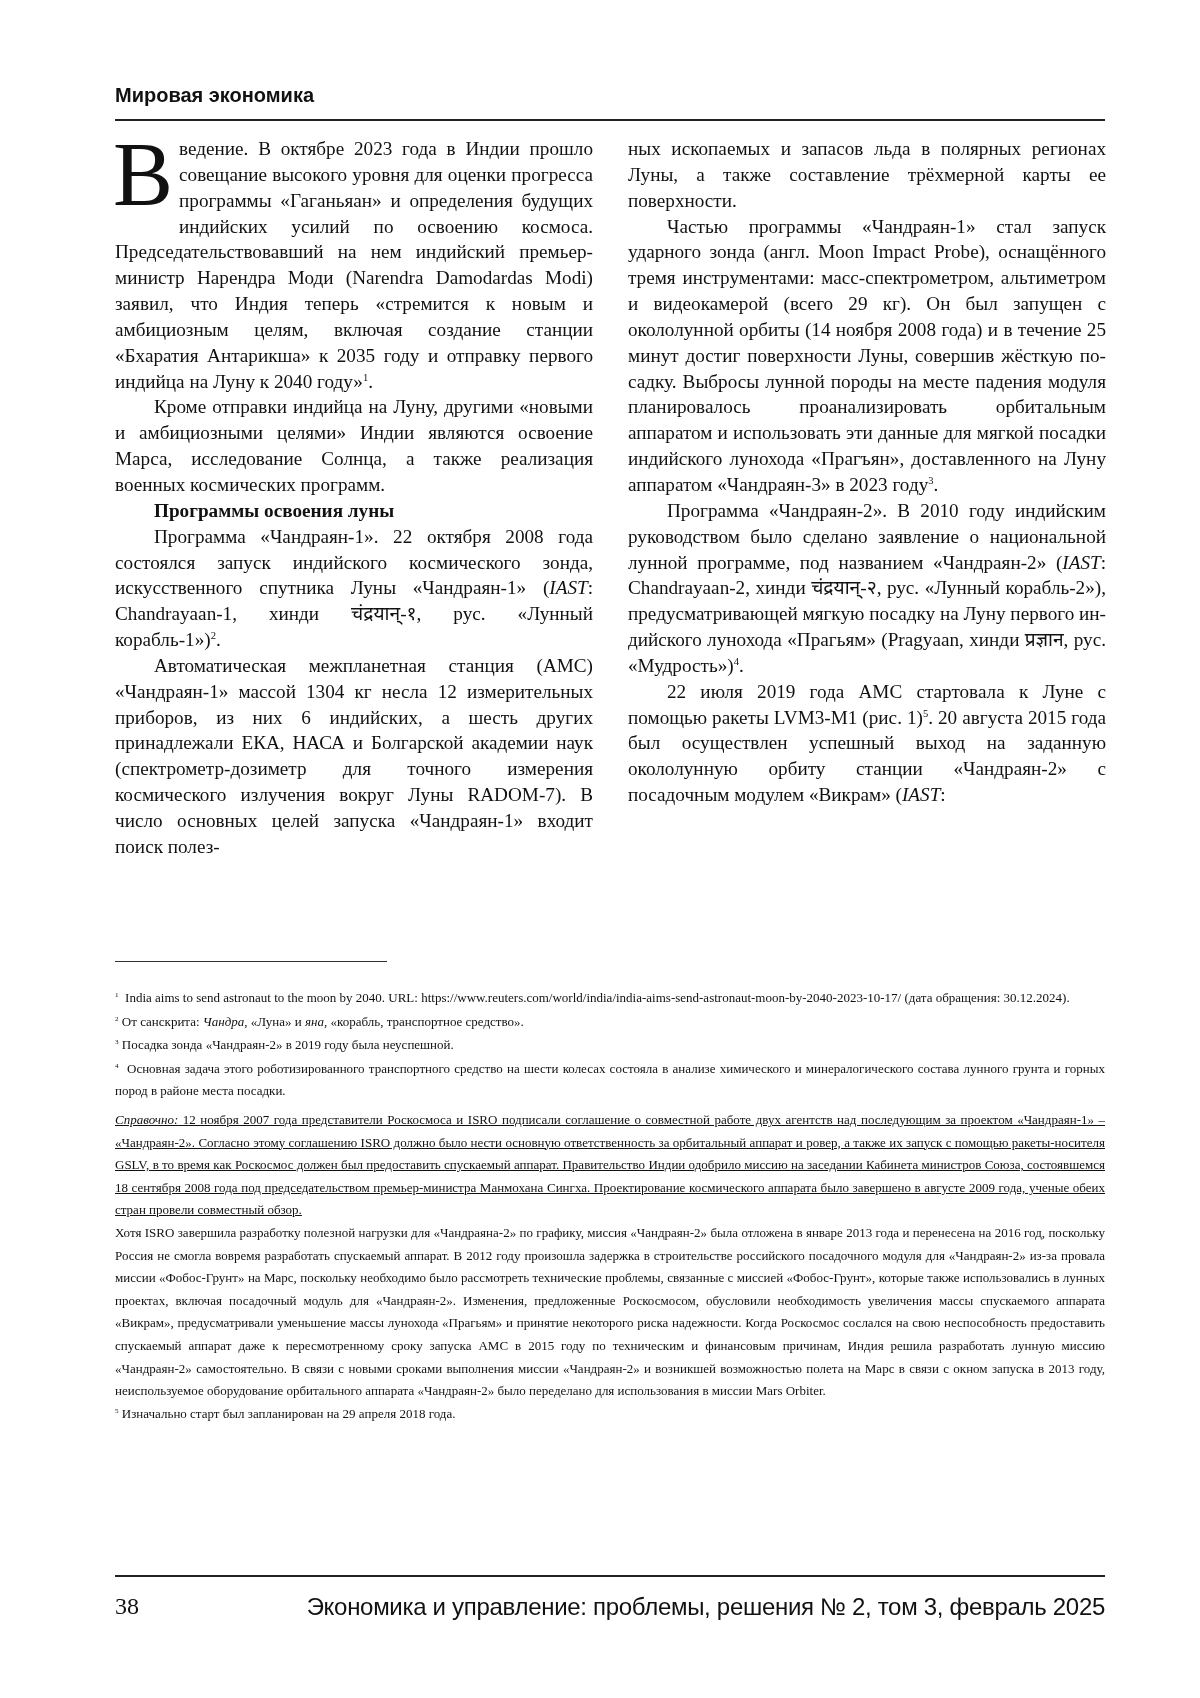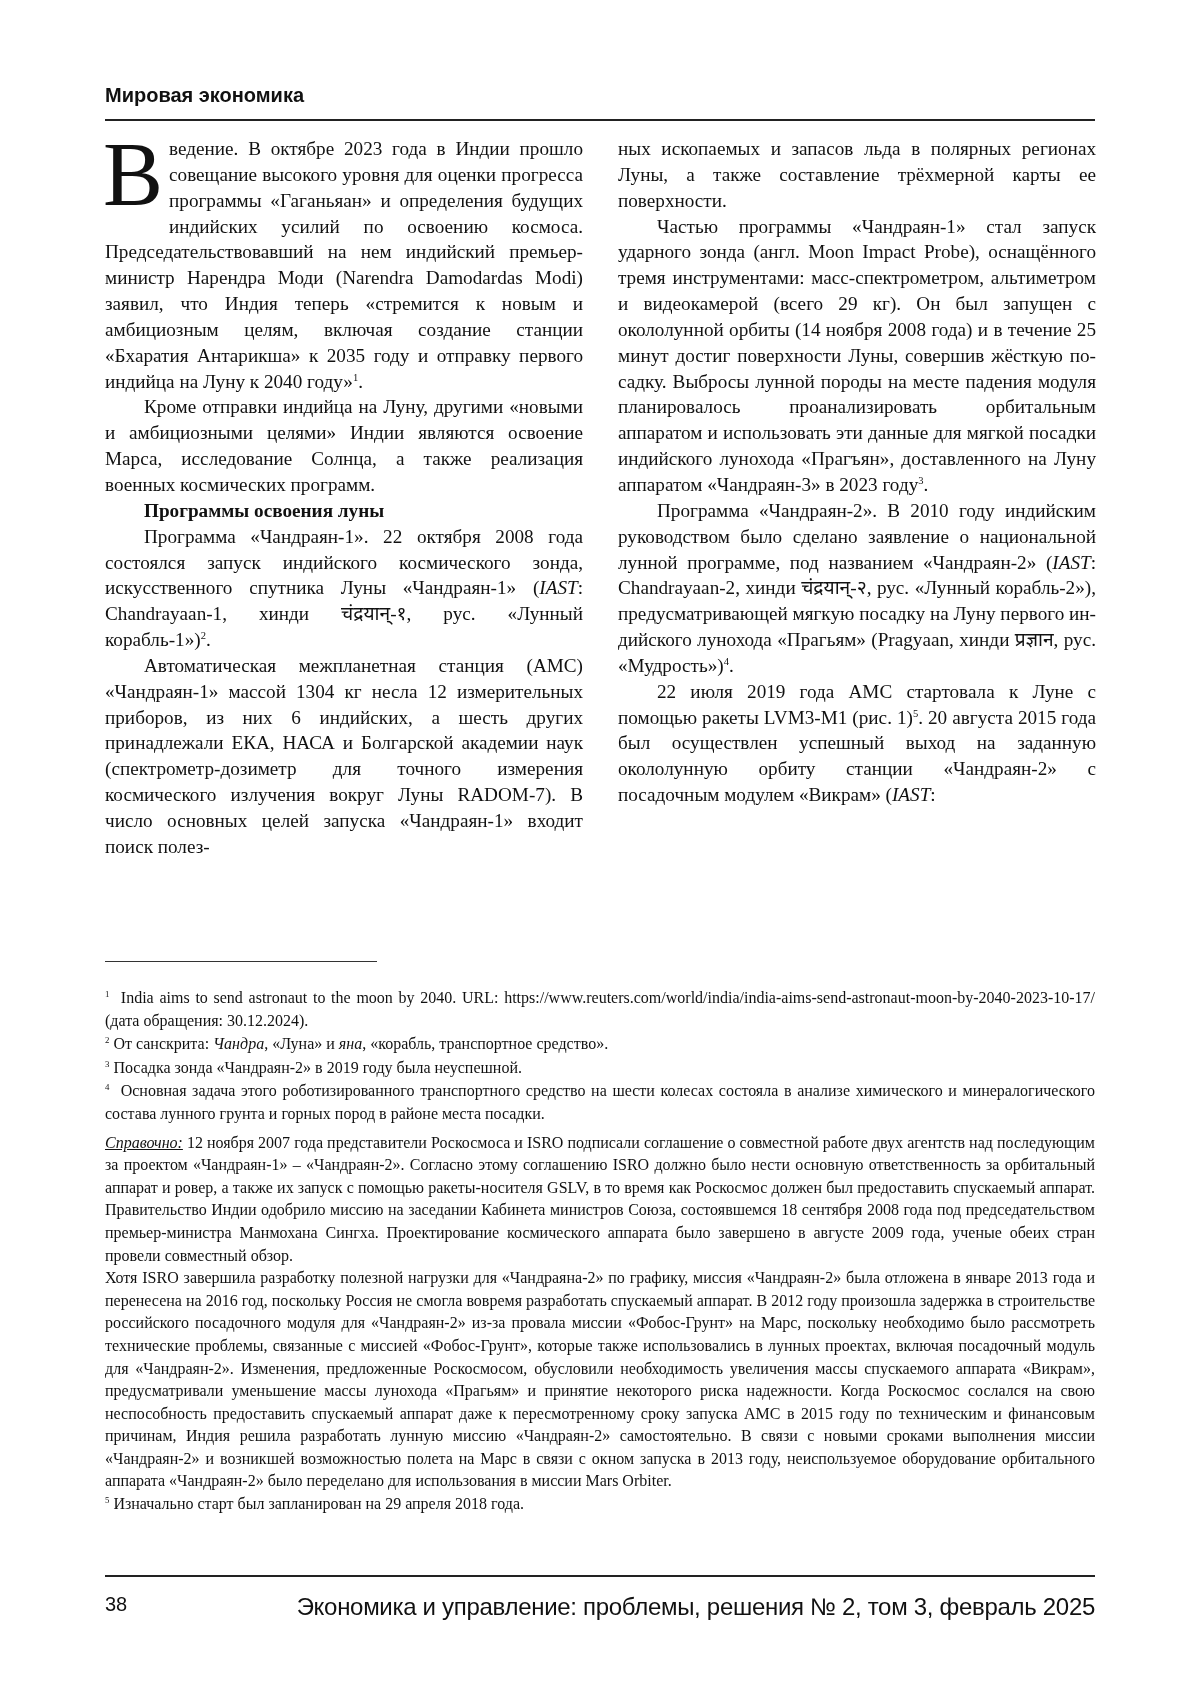--- a/index.html
+++ b/index.html
@@ -1,17 +1,17 @@
 <!DOCTYPE html>
 <html><head>
 <meta charset="utf-8">
 <style>
   html, body { margin: 0; padding: 0; background: #ffffff; }
   body { width: 1200px; height: 1698px; position: relative; overflow: hidden; color: #111; }
-  .page { position: absolute; left: 105px; top: 0; width: 990px; height: 1646px; }
+  .page { position: absolute; left: 115px; top: 0; width: 990px; height: 1646px; }
 
   .running-head {
     position: absolute; left: 0; top: 84px;
     font-family: "Liberation Sans", sans-serif; font-weight: bold; font-size: 20px;
     color: #111;
   }
   .head-rule { position: absolute; left: 0; top: 119px; width: 990px; height: 0; border-top: 2px solid #222; }
 
   .columns { position: absolute; top: 136px; left: 0; width: 990px; height: 815px; }
   .col { position: absolute; top: 0; width: 478px; font-family: "Liberation Serif", serif; font-size: 19.2px; line-height: 25.85px; text-align: justify; }
@@ -21,29 +21,29 @@
   .col p.indent { text-indent: 39px; }
   .col .subhead { font-weight: bold; text-indent: 39px; }
   .dropcap {
     float: left; font-family: "Liberation Serif", serif; font-size: 90px; line-height: 70px;
     margin: 4px 6px 0 -2px; height: 74px;
   }
   b { font-weight: normal; }
   sup { font-size: 0.55em; line-height: 0; vertical-align: 0.7em; }
 
   .fn-rule { position: absolute; left: 0; top: 961px; width: 272px; border-top: 1px solid #333; }
-  .footnotes { position: absolute; left: 0; top: 987px; width: 990px; font-family: "Liberation Serif", serif; font-size: 16px; line-height: 22.6px; text-align: justify; }
+  .footnotes { position: absolute; left: 0; top: 987px; width: 990px; font-family: "Liberation Serif", serif; font-size: 13px; line-height: 22.6px; text-align: justify; }
   .footnotes p { margin: 0; }
   .footnotes p.fn { margin-bottom: 1px; }
-  .footnotes .ref-block { margin-top: 6px; }
+  .footnotes .ref-block { margin-top: 6px; text-decoration: underline; }
   .footnotes .ref-block2 { }
   .ref-label { font-style: italic; text-decoration: underline; }
 
   .foot-rule { position: absolute; left: 0; top: 1575px; width: 990px; border-top: 2px solid #222; }
-  .folio { position: absolute; left: 0; top: 1593px; font-family: Liberation Sans, sans-serif; font-size: 20px; }
+  .folio { position: absolute; left: 0; top: 1593px; font-family: Liberation Serif, serif; font-size: 24px; }
   .journal { position: absolute; right: 0; top: 1593px; font-family: "Liberation Sans", sans-serif; font-size: 24px; letter-spacing: -0.3px; }
 </style>
 </head>
 <body>
 
 <div class="page">
 
   <div class="running-head">Мировая экономика</div>
   <div class="head-rule"></div>
 

